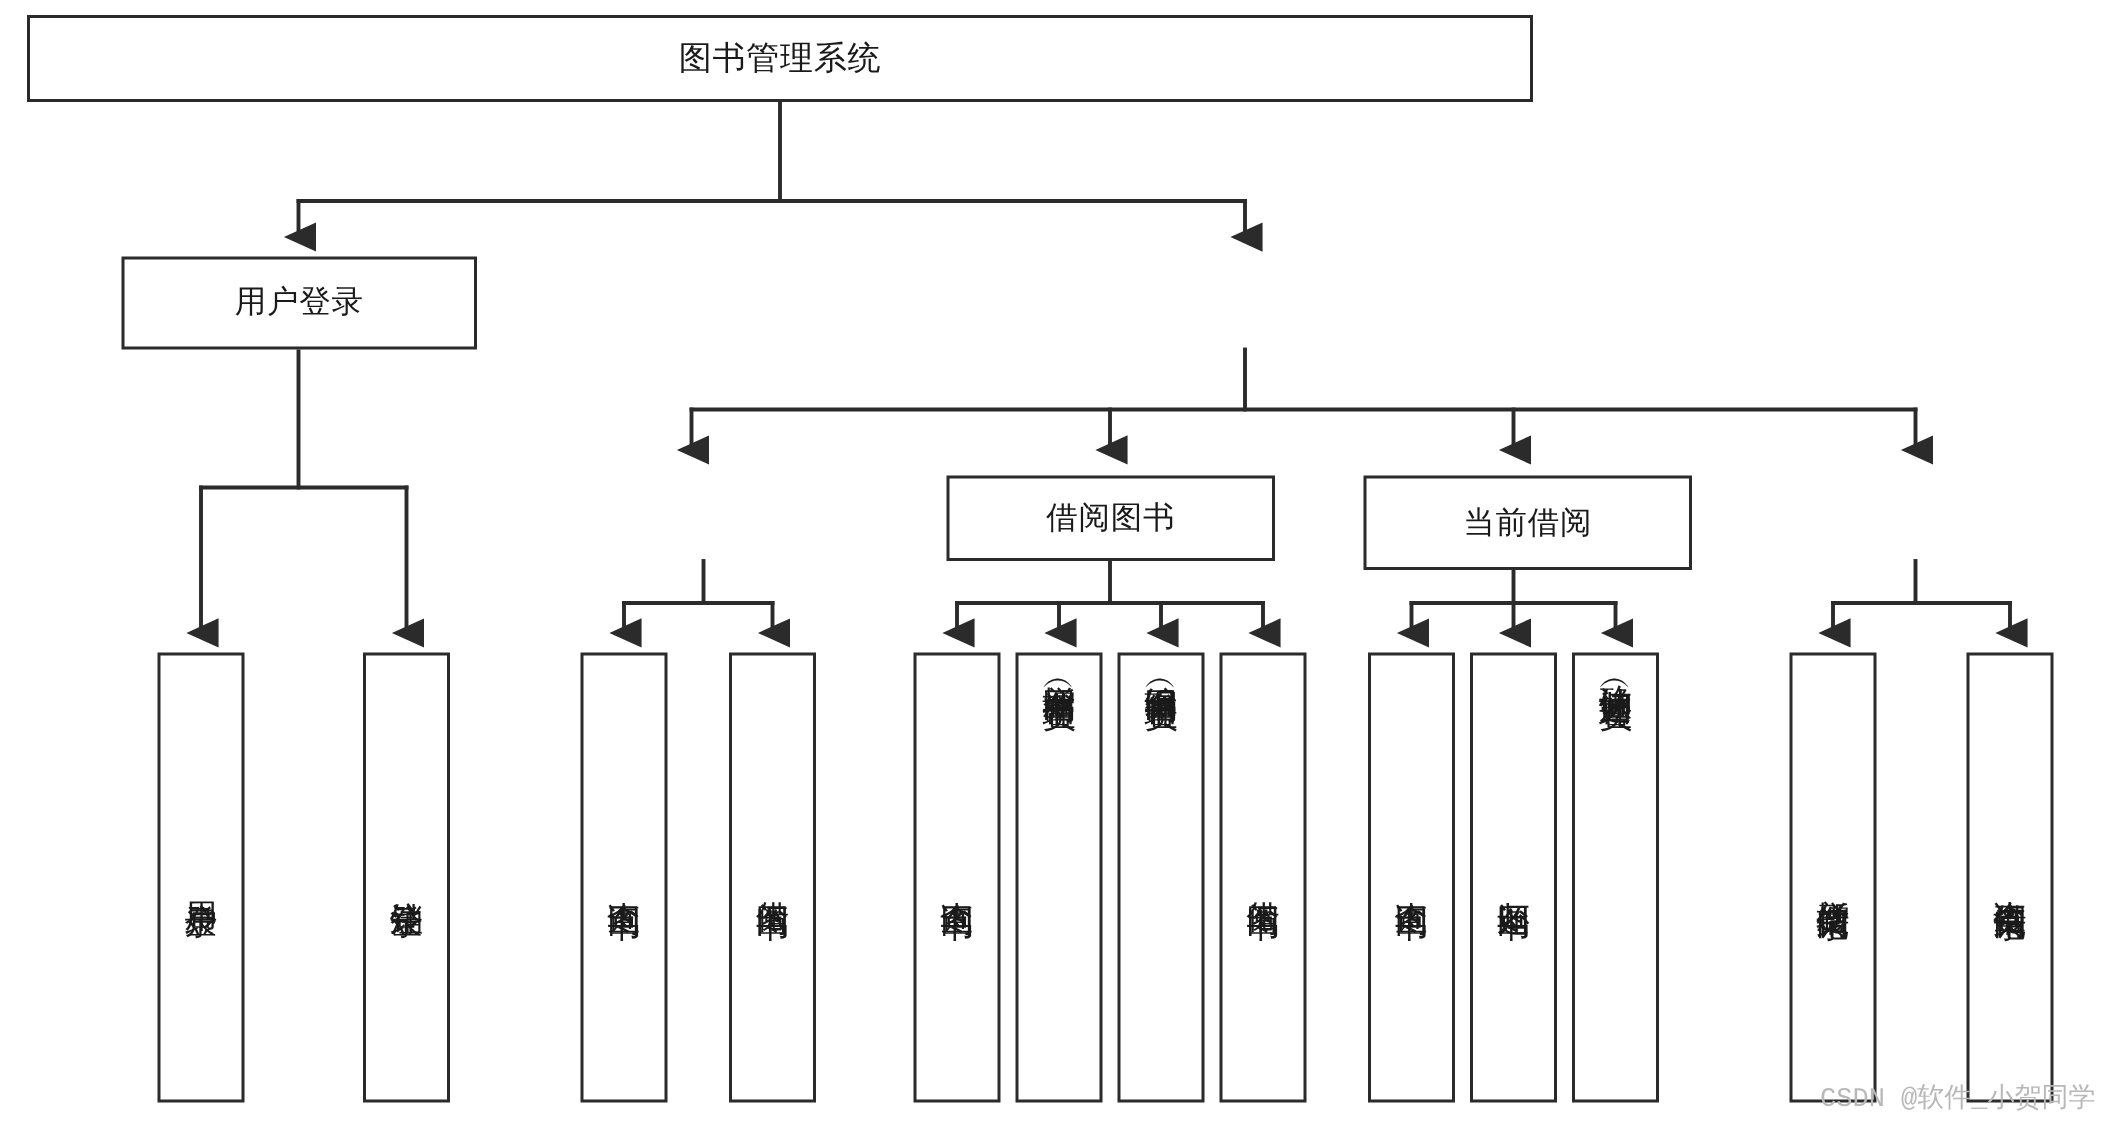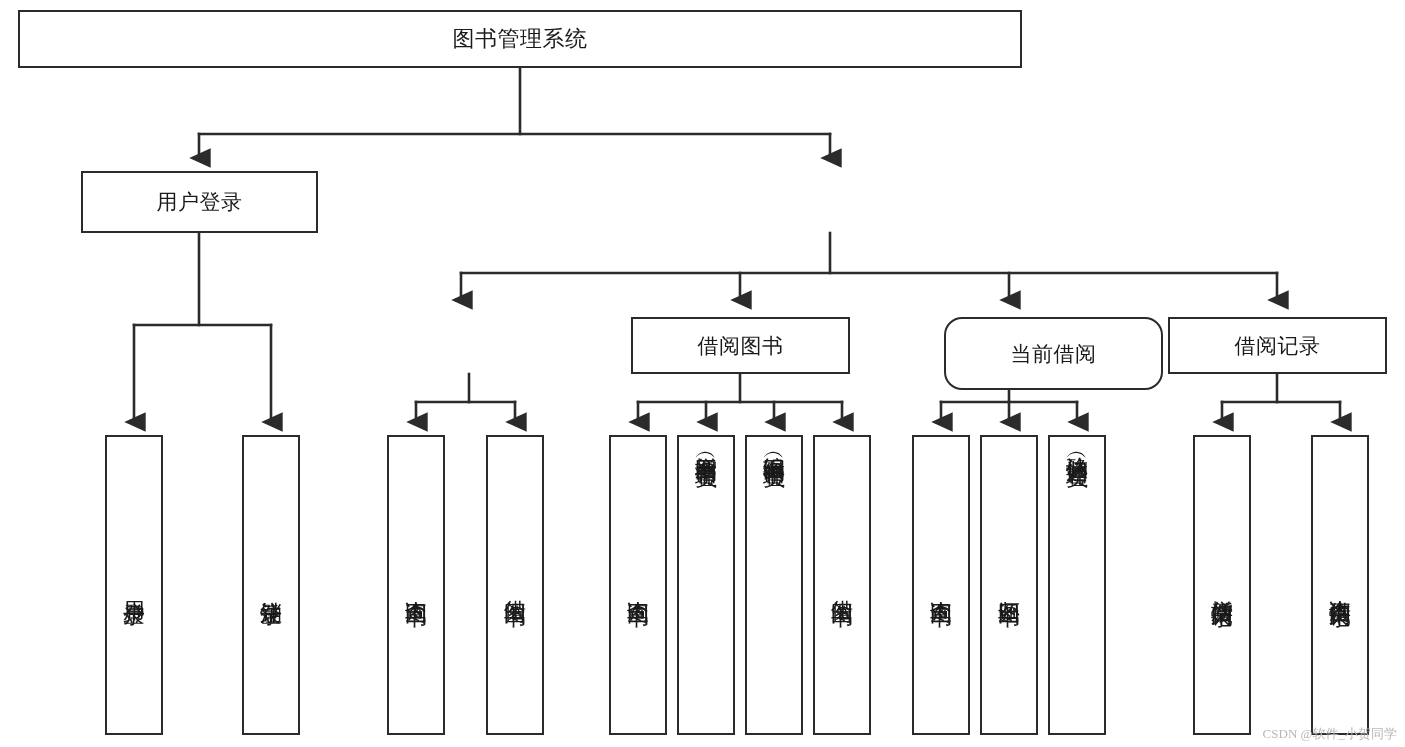--- a/index.html
+++ b/index.html
@@ -61,24 +61,24 @@
     white-space: nowrap;
     display: block;
   }
   .node.vertical.centered {
     align-items: center;
   }
   #watermark {
     position: absolute;
     right: 8px;
     bottom: 4px;
-    font-size: 13px;
+    font-size: 18px;
     color: #b8b8b8;
     white-space: nowrap;
-    font-family: Liberation Serif, serif;
+    font-family: Liberation Mono, monospace;
   }
 </style>
 </head>
 <body>
 
 <div id="diagram-root">
 
   <svg id="diagram-svg" viewBox="0 0 1405 747" xmlns="http://www.w3.org/2000/svg">
     <defs>
       <marker id="arrow" viewBox="0 0 12 12" refX="6" refY="10" markerWidth="8.5" markerHeight="8.5" orient="auto-start-reverse">
@@ -137,25 +137,22 @@
     <span class="node-label">图书管理系统</span>
   </div>
 
   <div class="node horizontal" style="left:81px; top:171px; width:237px; height:62px;">
     <span class="node-label">用户登录</span>
   </div>
 
   <div class="node horizontal" style="left:631px; top:317px; width:219px; height:57px;">
     <span class="node-label">借阅图书</span>
   </div>
-  <div class="node horizontal" style="left:944px; top:317px; width:219px; height:73px;border-radius:18px;">
+  <div class="node horizontal" style="left:909px; top:317px; width:219px; height:63px;">
     <span class="node-label">当前借阅</span>
-  </div>
-  <div class="node horizontal" style="left:1168px; top:317px; width:219px; height:57px;">
-    <span class="node-label">借阅记录</span>
   </div>
 
   <div class="node vertical centered" style="left:105px; top:435px; width:58px; height:300px;">
     <span class="node-label">用户登录</span>
   </div>
   <div class="node vertical centered" style="left:242px; top:435px; width:58px; height:300px;">
     <span class="node-label">注销登录</span>
   </div>
 
   <div class="node vertical centered" style="left:387px; top:435px; width:58px; height:300px;">

